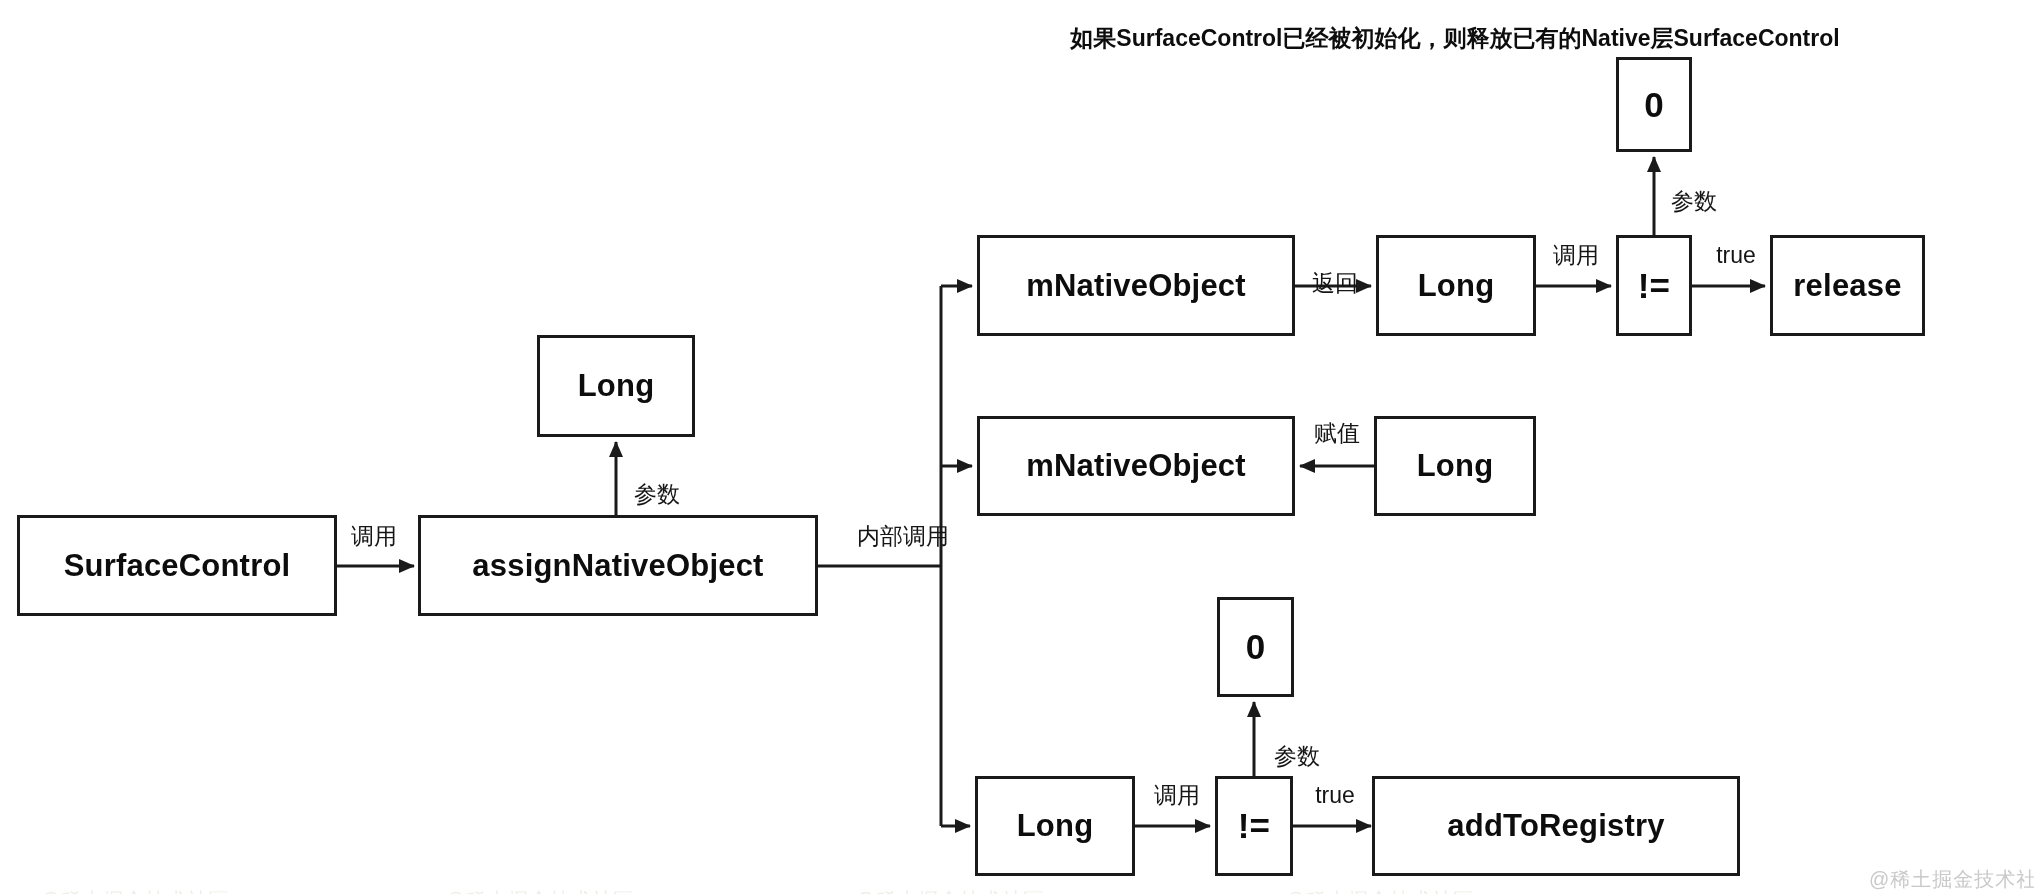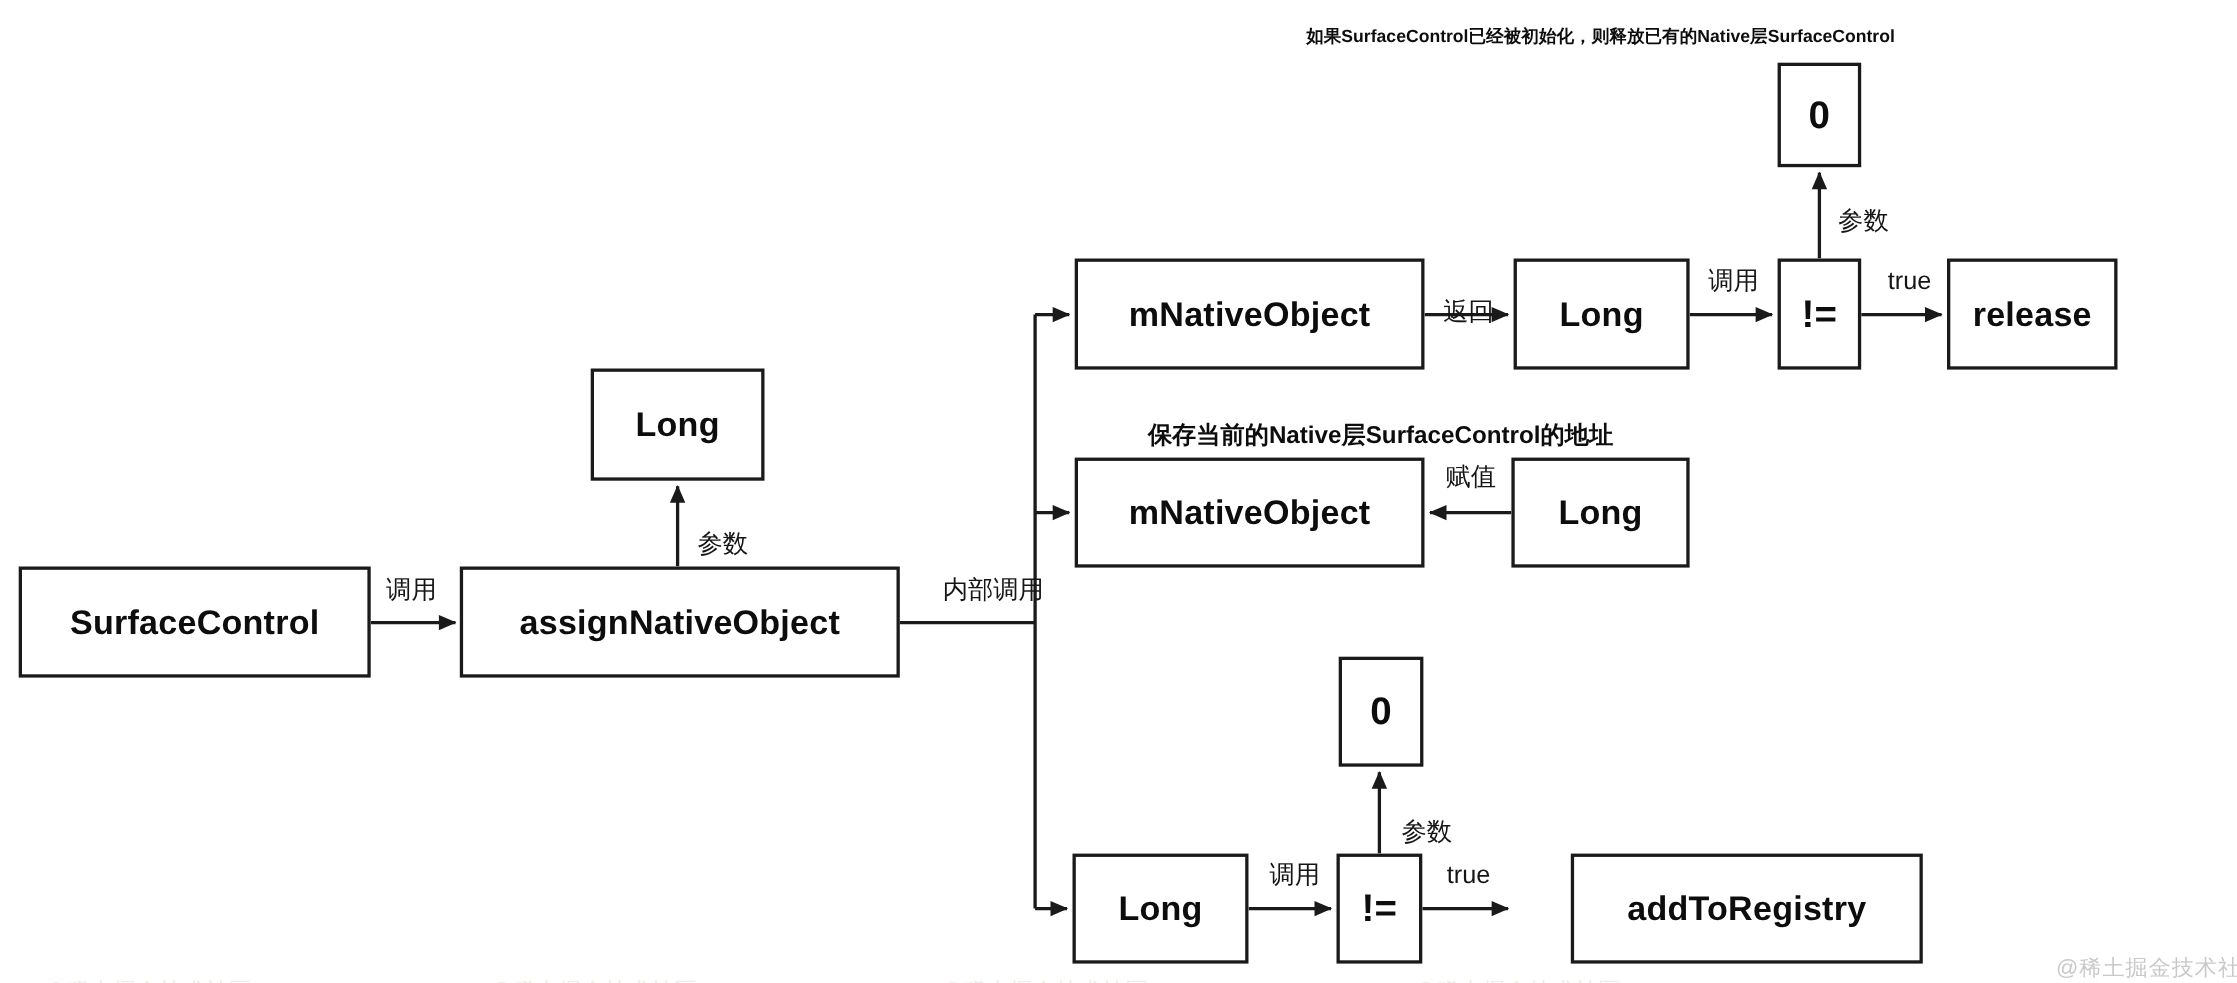--- a/index.html
+++ b/index.html
@@ -29,21 +29,21 @@
     position:absolute;
     transform:translate(-50%,-50%);
     font-size:23px;
     color:#151515;
     white-space:nowrap;
   }
   .annotation{
     position:absolute;
     transform:translateX(-50%);
     font-weight:bold;
-    font-size:16px;
+    font-size:23px;
     color:#0d0d0d;
     white-space:nowrap;
   }
   .watermark{
     position:absolute;
     font-size:20px;
     letter-spacing:1px;
     white-space:nowrap;
   }
   .ghost-clip{
@@ -94,36 +94,35 @@
   <div class="node" style="left:977px;top:235px;width:318px;height:101px;">mNativeObject</div>
   <div class="node" style="left:1376px;top:235px;width:160px;height:101px;">Long</div>
   <div class="node op" style="left:1616px;top:235px;width:76px;height:101px;">!=</div>
   <div class="node op" style="left:1616px;top:57px;width:76px;height:95px;">0</div>
   <div class="node" style="left:1770px;top:235px;width:155px;height:101px;">release</div>
   <div class="node" style="left:977px;top:416px;width:318px;height:100px;">mNativeObject</div>
   <div class="node" style="left:1374px;top:416px;width:162px;height:100px;">Long</div>
   <div class="node" style="left:975px;top:776px;width:160px;height:100px;">Long</div>
   <div class="node op" style="left:1215px;top:776px;width:78px;height:100px;">!=</div>
   <div class="node op" style="left:1217px;top:597px;width:77px;height:100px;">0</div>
-  <div class="node" style="left:1428px;top:776px;width:320px;height:100px;">addToRegistry</div>
+  <div class="node" style="left:1372px;top:776px;width:368px;height:100px;">addToRegistry</div>
 
   <div class="edge-label" style="left:374px;top:536px;">调用</div>
   <div class="edge-label" style="left:657px;top:494px;">参数</div>
   <div class="edge-label" style="left:903px;top:536px;">内部调用</div>
   <div class="edge-label" style="left:1335px;top:255px;margin-top:28px;">返回</div>
   <div class="edge-label" style="left:1576px;top:255px;">调用</div>
   <div class="edge-label" style="left:1694px;top:201px;">参数</div>
   <div class="edge-label" style="left:1736px;top:255px;">true</div>
   <div class="edge-label" style="left:1337px;top:433px;">赋值</div>
   <div class="edge-label" style="left:1177px;top:795px;">调用</div>
   <div class="edge-label" style="left:1297px;top:756px;">参数</div>
   <div class="edge-label" style="left:1335px;top:795px;">true</div>
 
   <div class="annotation" style="left:1455px;top:23px;">如果SurfaceControl已经被初始化，则释放已有的Native层SurfaceControl</div>
-  <div class="annotation" style="left:1255px;top:381px;font-size:22px;">保存当前的Native层SurfaceControl的地址</div>
 
   <div class="watermark" style="left:1869px;top:866px;color:#c9c9c9;">@稀土掘金技术社区</div>
 
   <div class="ghost-clip" style="left:40px;top:887px;">
     <span class="watermark-ghost">@稀土掘金技术社区</span>
   </div>
   <div class="ghost-clip" style="left:445px;top:887px;">
     <span class="watermark-ghost">@稀土掘金技术社区</span>
   </div>
   <div class="ghost-clip" style="left:855px;top:887px;">

